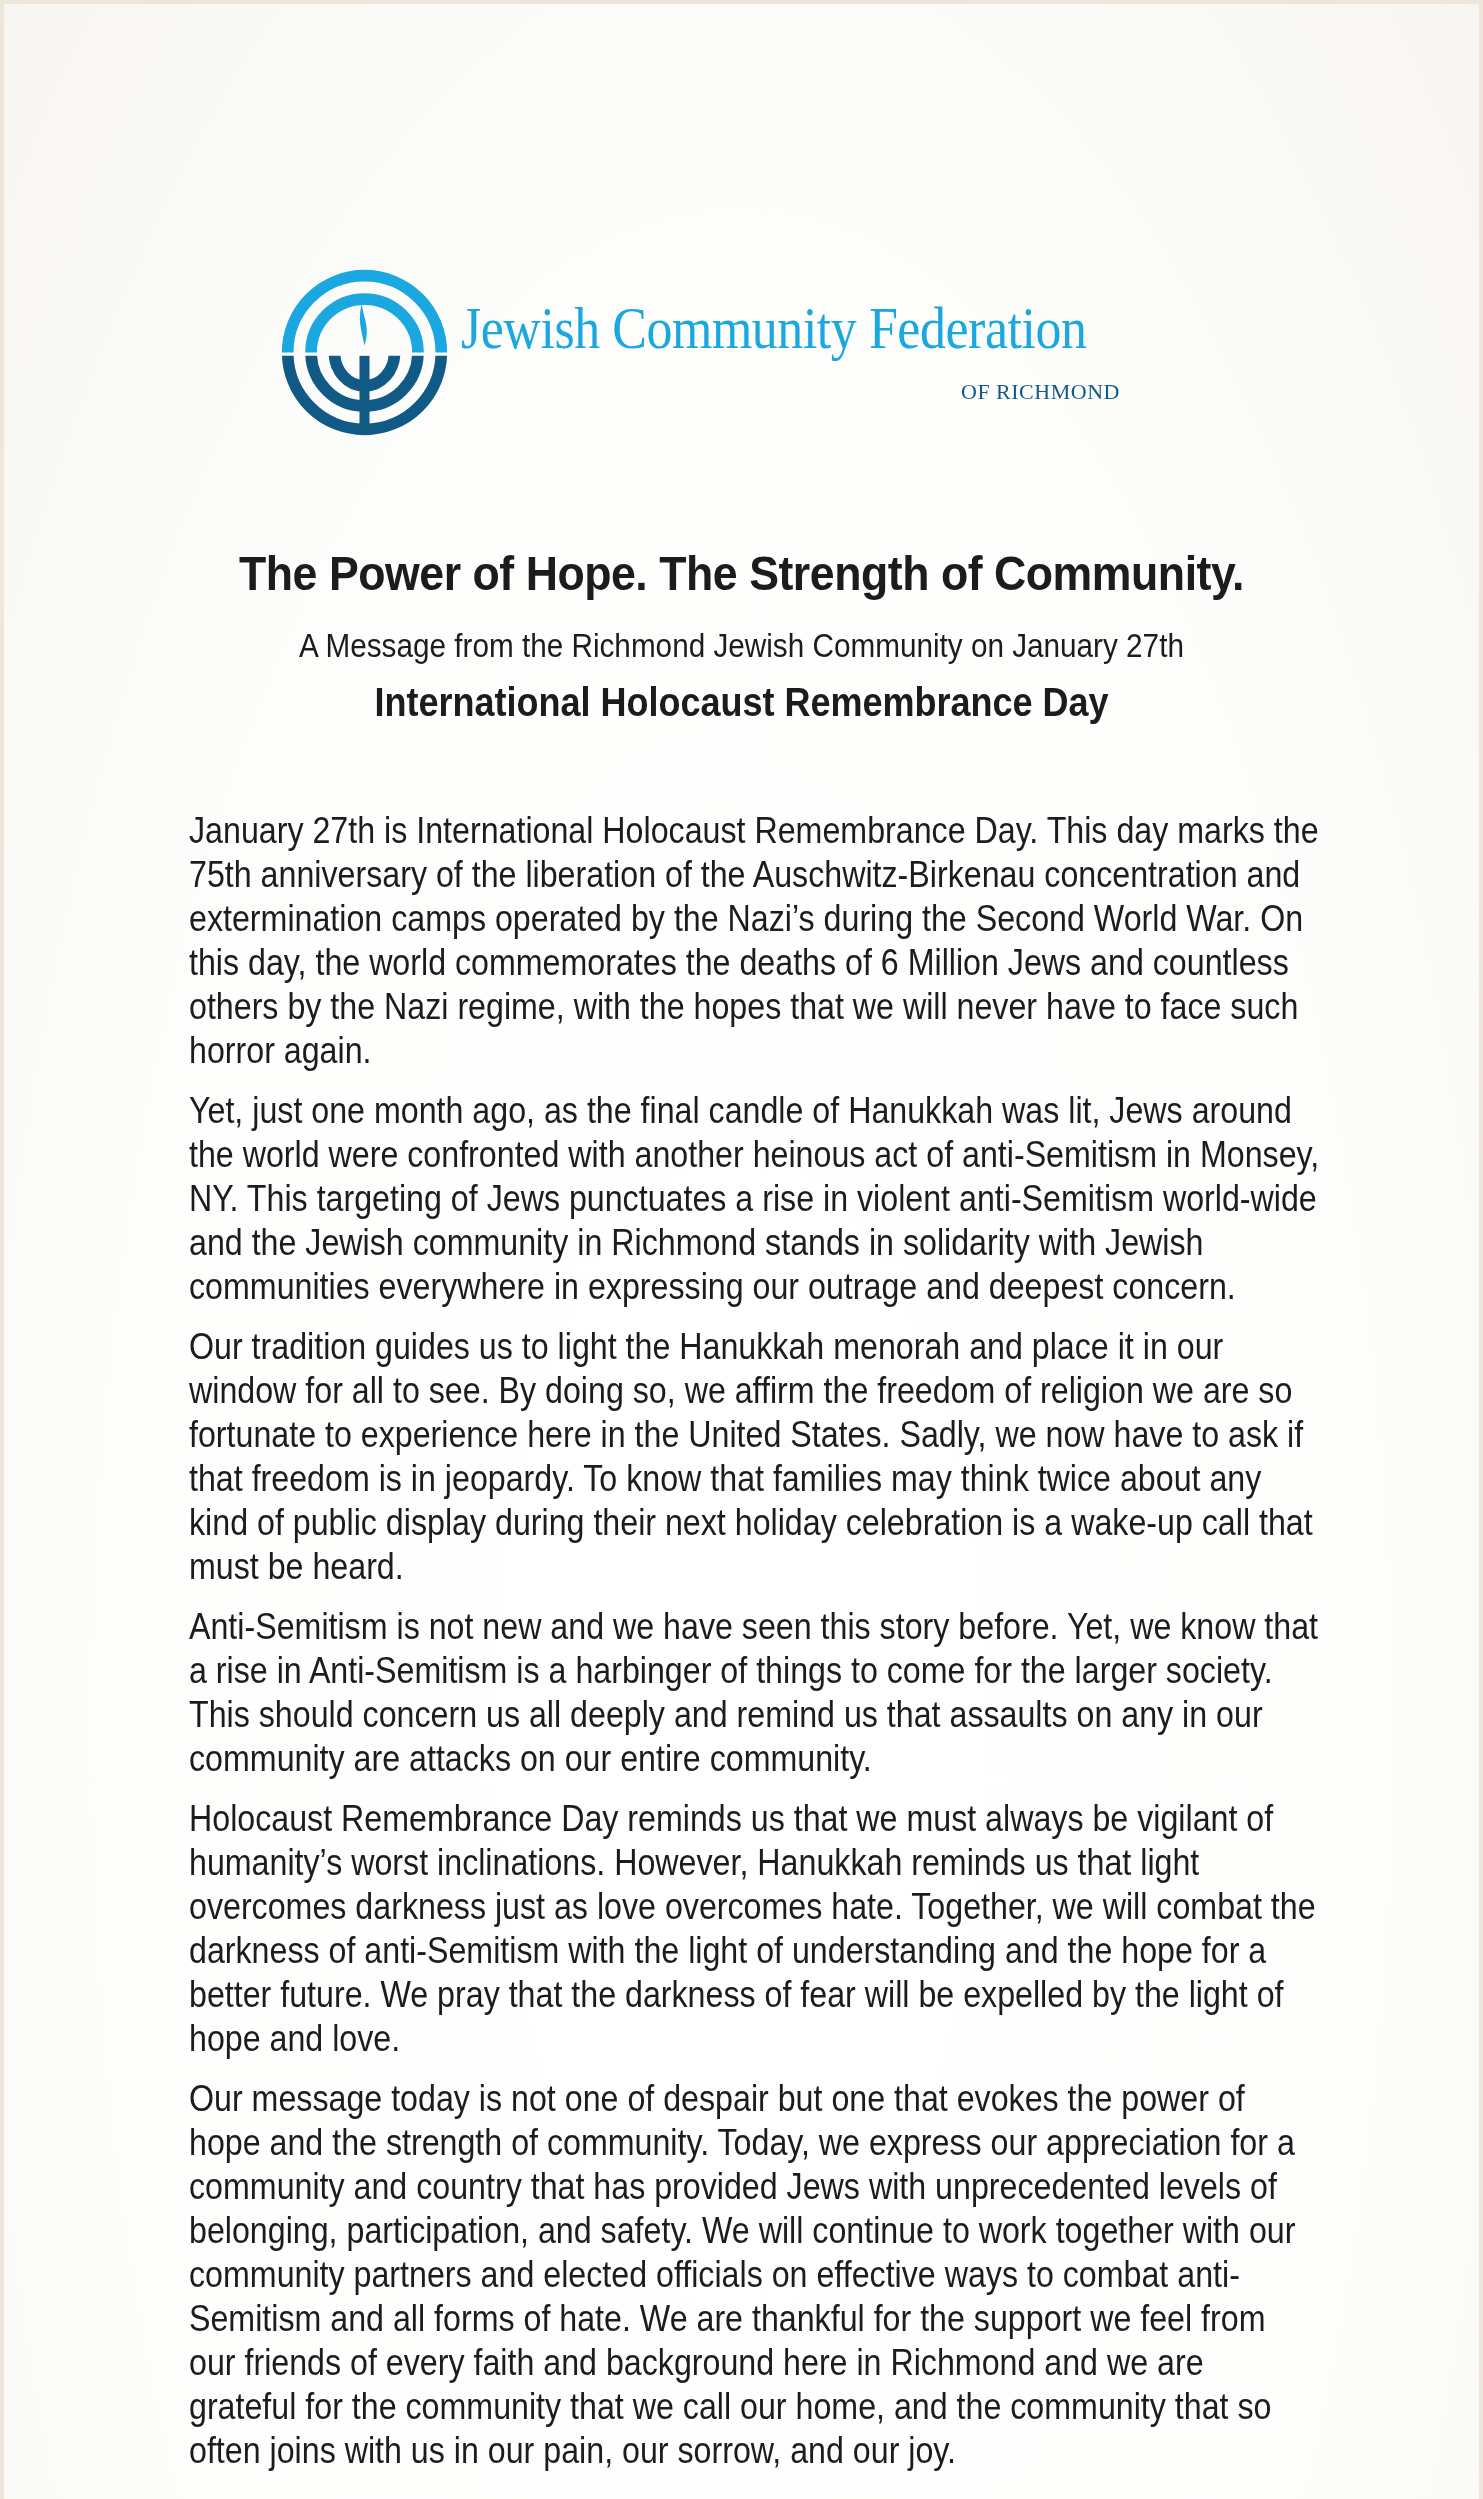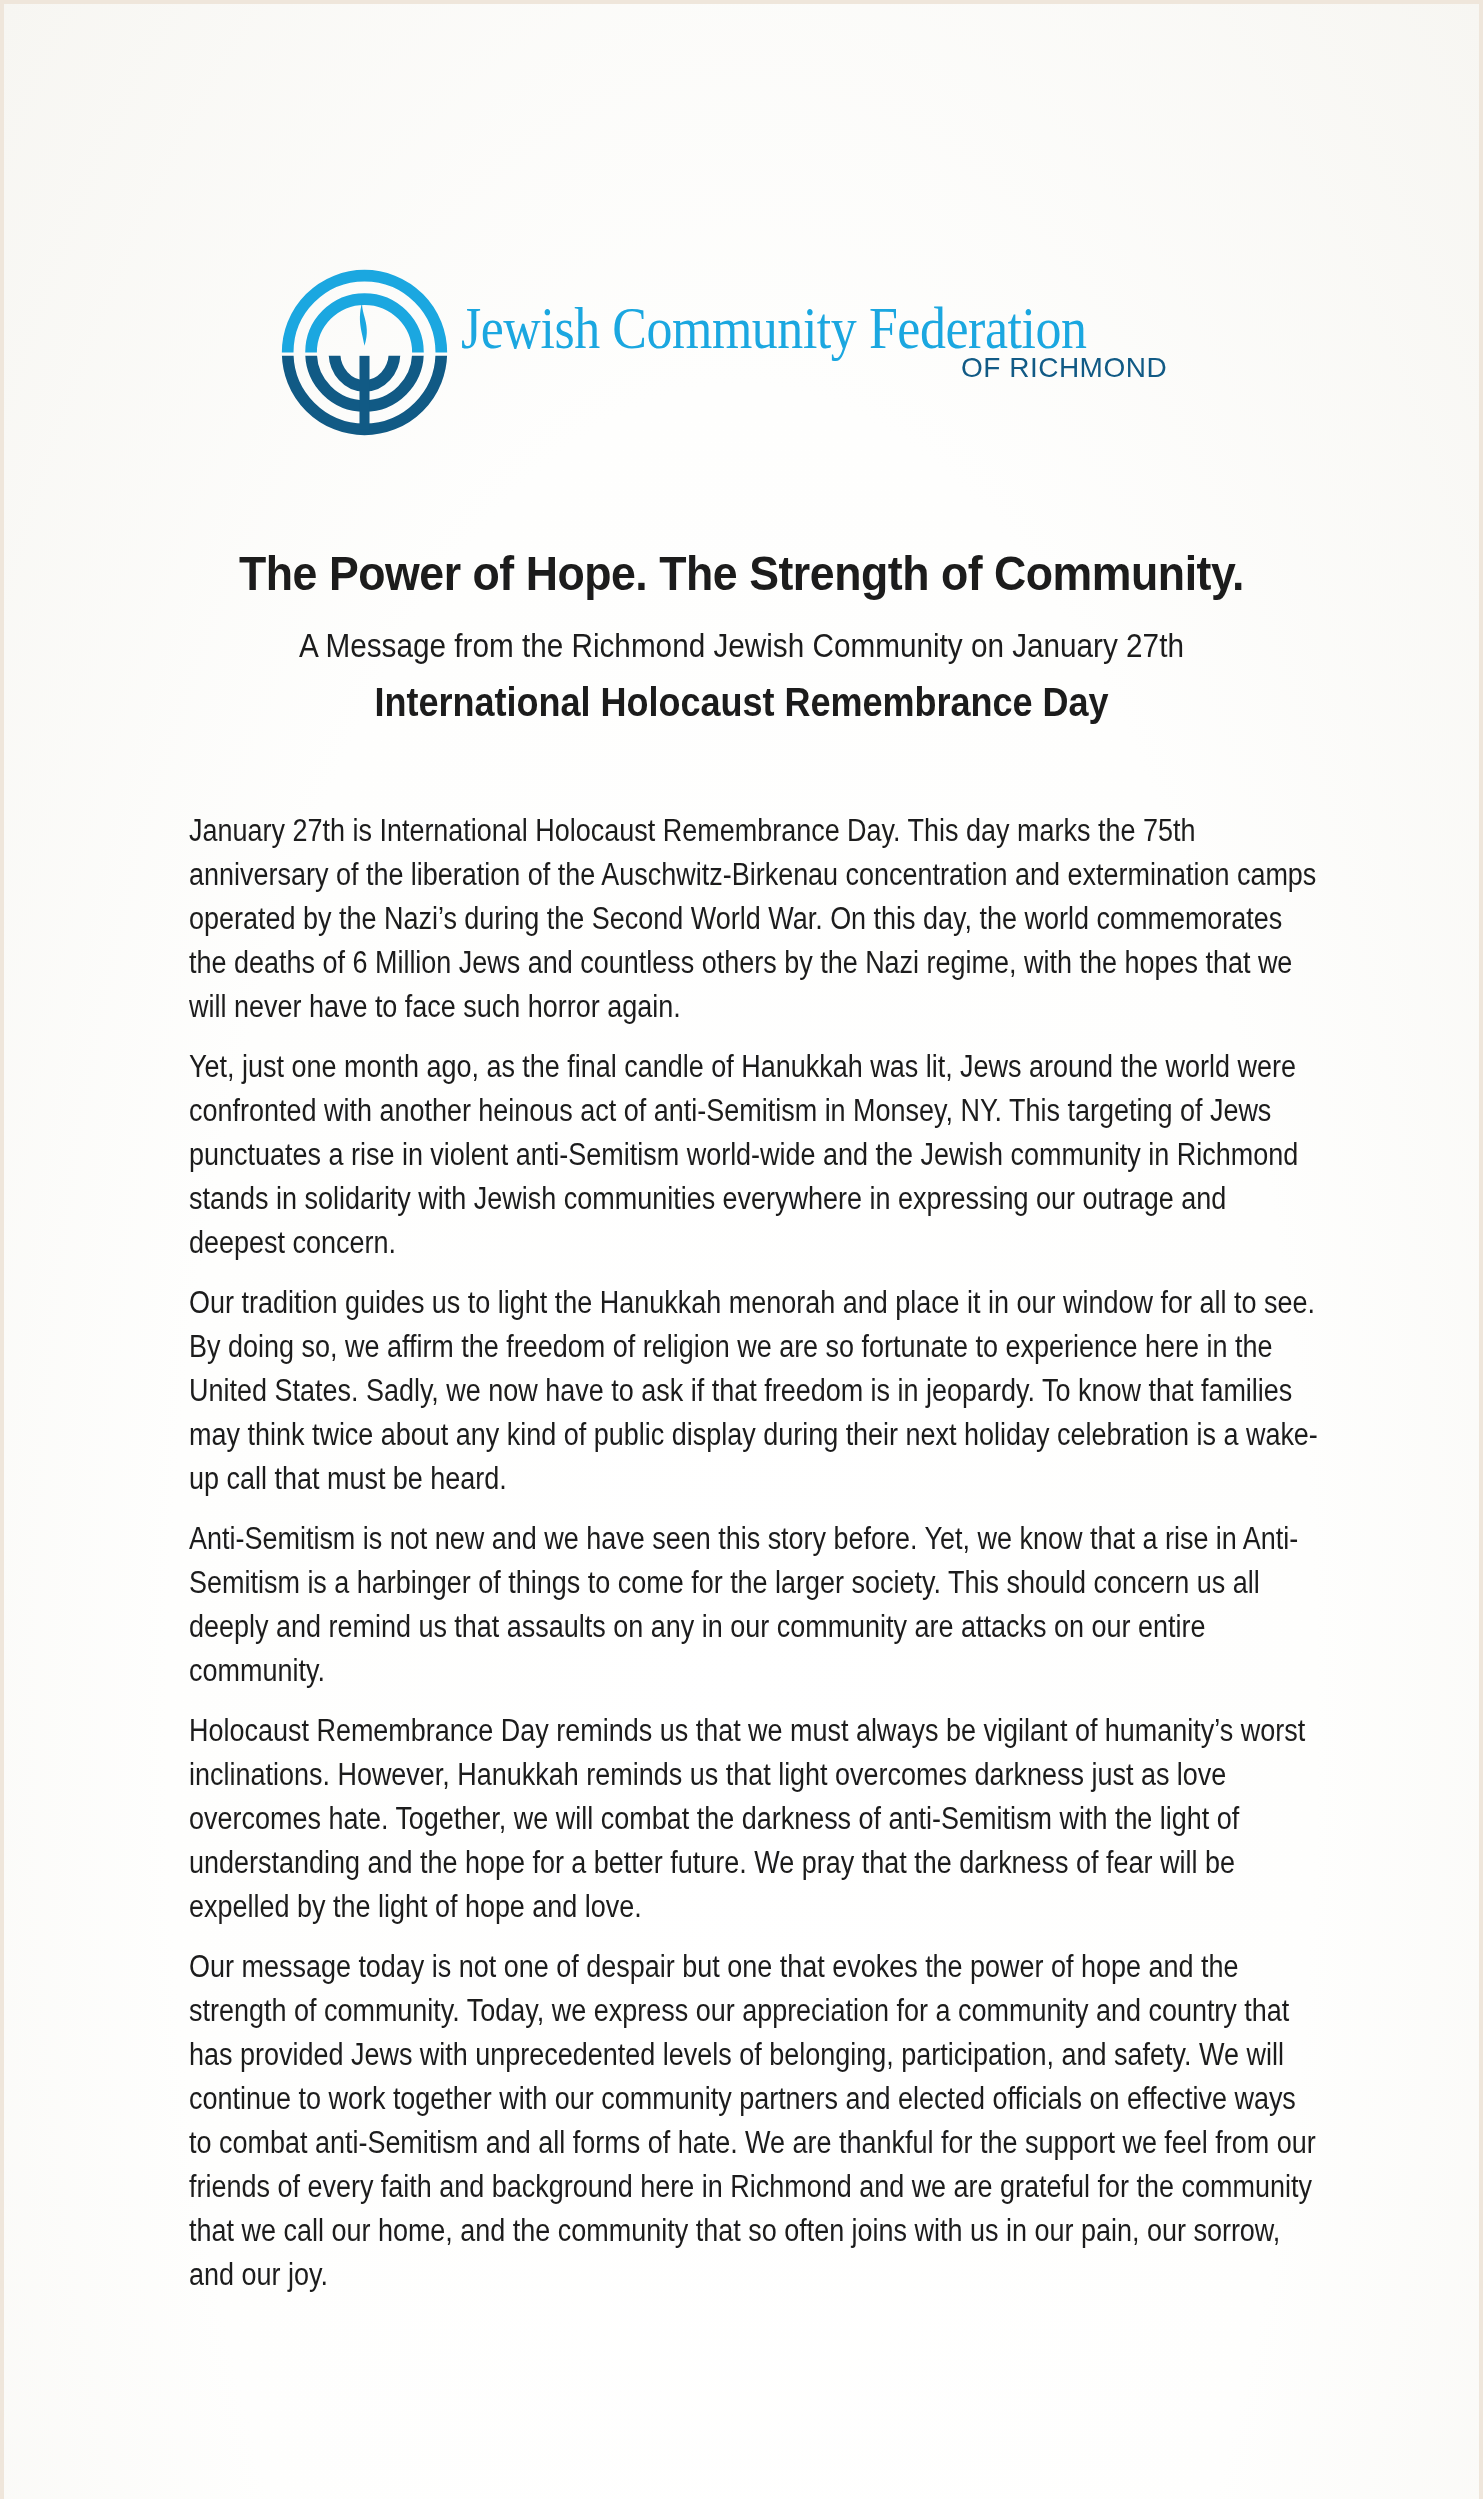--- a/index.html
+++ b/index.html
@@ -20,42 +20,42 @@
     position: absolute; left: 277px; top: 265px; width: 950px; height: 170px;
   }
   .logo-top svg.mark { position: absolute; left: 0; top: 0; width: 167px; height: 167px; }
   .jcf-name {
     position: absolute; left: 180px; top: 25px;
     font-family: "Liberation Serif", "DejaVu Serif", serif;
     font-size: 59px; color: #1ba7e0; letter-spacing: -0.5px; white-space: nowrap;
     transform: scaleX(0.88); transform-origin: left top;
   }
   .jcf-sub {
-    position: absolute; left: 680px; top: 83px;
-    font-family: Liberation Sans, sans-serif;
-    font-size: 28px; color: #115a85; letter-spacing: 0.5px; white-space: nowrap;
+    position: absolute; left: 680px; top: 110px;
+    font-family: Liberation Serif, serif;
+    font-size: 22px; color: #115a85; letter-spacing: 0.5px; white-space: nowrap;
   }
   .headline {
     position: absolute; left: 0; right: 0; top: 542px; text-align: center;
     font-weight: bold; font-size: 48px; letter-spacing: -0.5px;
     transform: scaleX(0.93);
   }
   .subline {
     position: absolute; left: 0; right: 0; top: 623px; text-align: center;
     font-size: 33px;
     transform: scaleX(0.9);
   }
   .eventline {
     position: absolute; left: 0; right: 0; top: 676px; text-align: center;
     font-weight: bold; font-size: 40px;
     transform: scaleX(0.9);
   }
   .body-text {
     position: absolute; left: 185px; width: 1130px; top: 805px;
-    font-size: 31px; line-height: 44px;
+    font-size: 37px; line-height: 44px;
   }
   .body-text p {
     margin: 0 0 16px 0;
     transform: scaleX(0.87); transform-origin: left top;
     width: 115%;
   }
 </style>
 </head>
 <body>
 

